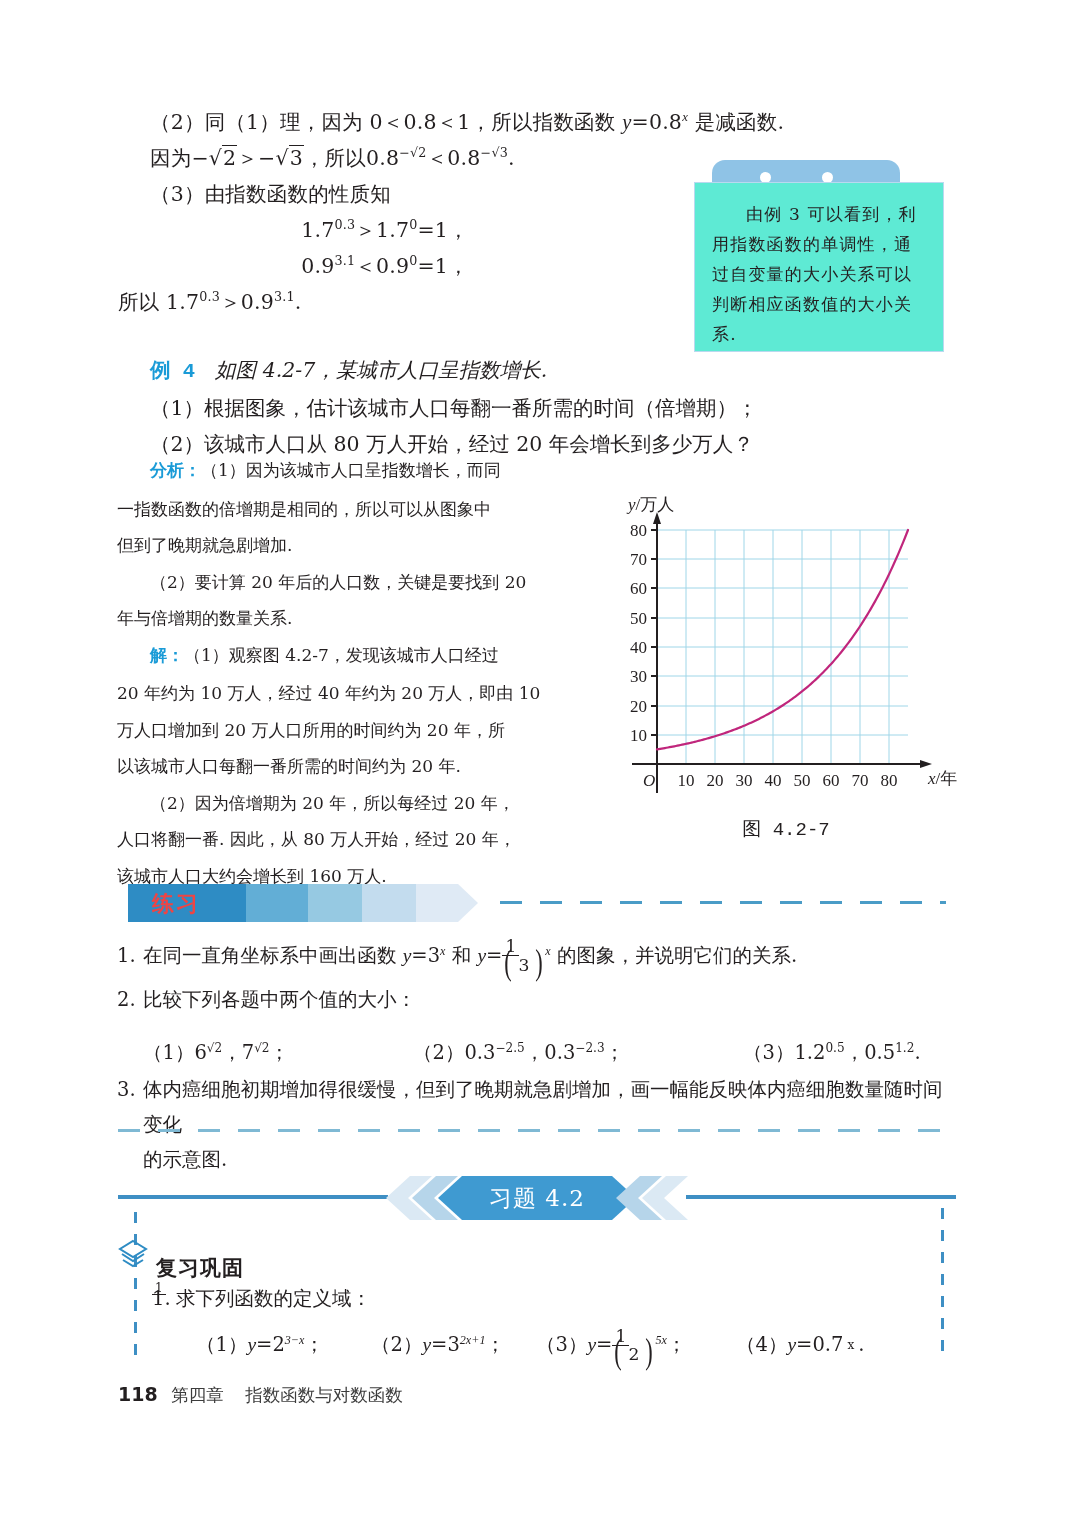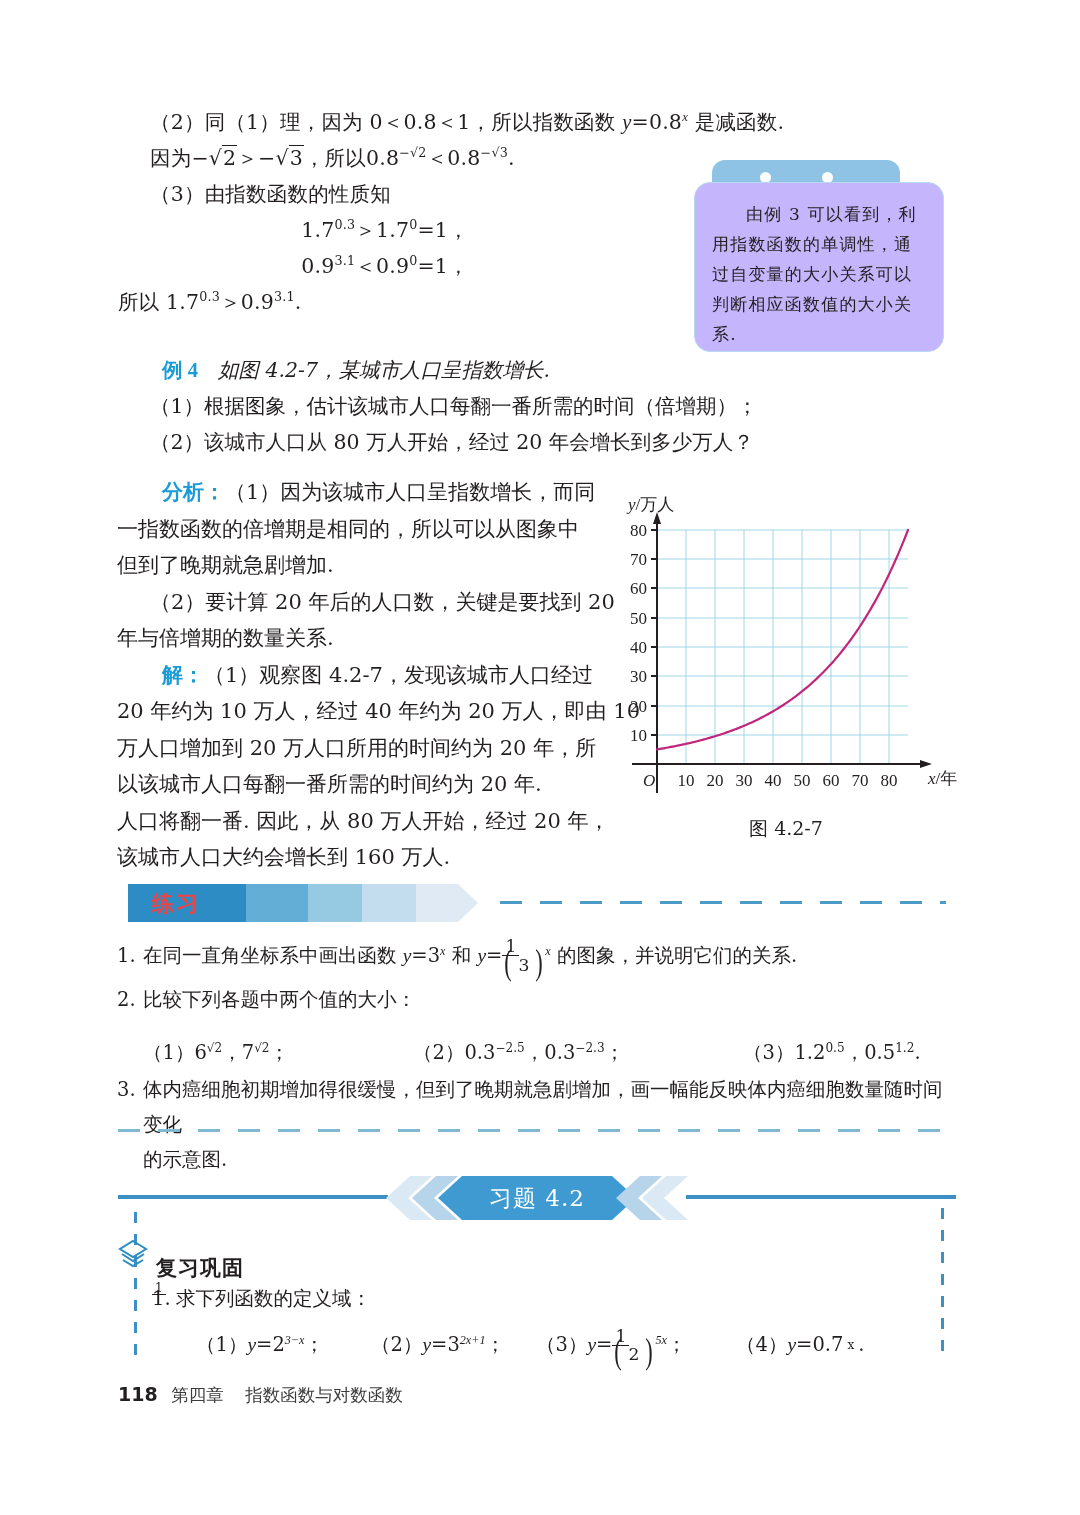--- a/index.html
+++ b/index.html
@@ -26,41 +26,41 @@
         text-align:center;line-height:1.02;font-size:.88em;margin:0 1px;}
   .frac .num{border-bottom:1.2px solid #231f20;padding:0 3px;}
   .frac .den{padding:0 3px;}
   .paren{display:inline-block;font-size:1.85em;vertical-align:-0.33em;
          font-family:"Liberation Serif",serif;transform:scaleX(.62);}
   .pgroup{display:inline-block;position:relative;}
 
   
   #col-upper-left{left:150px;top:104px;width:560px;font-size:20.5px;line-height:36px;letter-spacing:.2px;}
   #col-ex4{left:150px;top:352px;width:700px;font-size:20.5px;line-height:36px;}
-  #col-body{left:117px;top:474px;width:510px;font-size:21px;line-height:36.5px;}
-  .kw{color:#1a9bd7;font-weight:bold;font-family:Liberation Serif, serif;margin-left:12px;}
+  #col-body{left:117px;top:452px;width:510px;font-size:17px;line-height:36.5px;}
+  .kw{color:#1a9bd7;font-weight:bold;font-family:Liberation Mono, monospace;}
 
   
   #note{position:absolute;left:694px;top:160px;width:250px;height:192px;}
   #note .tab{position:absolute;left:18px;top:0;width:188px;height:34px;
        background:#8fc3e6;border-radius:13px 13px 0 0;}
   #note .tab .hole{position:absolute;top:12px;width:11px;height:11px;border-radius:50%;
        background:#ffffff;}
   #note .tab .h1{left:48px;}
   #note .tab .h2{left:110px;}
   #note .body{position:absolute;left:0;top:22px;width:250px;height:170px;
-       background:#c4b5fd;border:1.6px solid #b9d9ef;border-radius:16px;box-sizing:border-box;
+       background:#5eead4;border:1.6px solid #b9d9ef;border-radius:0;box-sizing:border-box;
        padding:16px 17px 8px 17px;}
   #note .body p{margin:0;font-size:17px;line-height:30px;color:#231f20;
        font-family:"DejaVu Serif",serif;text-indent:2em;letter-spacing:1.2px;}
 
   
   #figure{position:absolute;left:612px;top:492px;width:348px;height:345px;}
   #figcap{position:absolute;left:612px;top:816px;width:348px;text-align:center;
-       font-size:19px;}
+       font-size:19px;font-family:Liberation Mono, monospace;}
 
   
   #practice-banner{position:absolute;left:128px;top:884px;width:360px;height:38px;}
   #practice-banner .label{position:absolute;left:24px;top:5px;font-size:22px;color:#ef4444;
        font-family:"DejaVu Serif",serif;letter-spacing:2px;font-weight:bold;}
   #practice-dash{position:absolute;left:500px;top:901px;width:446px;height:3px;
        background:repeating-linear-gradient(to right,#4a9cc7 0 22px,transparent 22px 40px);}
 
   #practice-list{position:absolute;left:117px;top:938px;width:840px;font-size:19.5px;line-height:35px;}
   .pitem{position:relative;padding-left:26px;margin-bottom:2px;}
@@ -135,20 +135,21 @@
   <div class="blk cn" id="col-body">
     <div class="line" style="padding-left:33px;"><span class="kw">分析：</span><span>（1）因为该城市人口呈指数增长，而同</span></div>
     <div class="line">一指数函数的倍增期是相同的，所以可以从图象中</div>
     <div class="line">但到了晚期就急剧增加.</div>
     <div class="line" style="padding-left:33px;">（2）要计算 20 年后的人口数，关键是要找到 20</div>
     <div class="line">年与倍增期的数量关系.</div>
     <div class="line" style="padding-left:33px;"><span class="kw">解：</span><span>（1）观察图 4.2-7，发现该城市人口经过</span></div>
     <div class="line">20 年约为 10 万人，经过 40 年约为 20 万人，即由 10</div>
     <div class="line">万人口增加到 20 万人口所用的时间约为 20 年，所</div>
     <div class="line">以该城市人口每翻一番所需的时间约为 20 年.</div>
+    <div class="line" style="padding-left:33px;">（2）因为倍增期为 20 年，所以每经过 20 年，</div>
     <div class="line">人口将翻一番. 因此，从 80 万人开始，经过 20 年，</div>
     <div class="line">该城市人口大约会增长到 160 万人.</div>
   </div>
 
   <div id="figure">
     <svg width="348" height="345" viewBox="0 0 348 345">
 
       <g stroke="#9fd6e8" stroke-width="1">
 
         <line x1="74" y1="38" x2="74" y2="272"></line>

